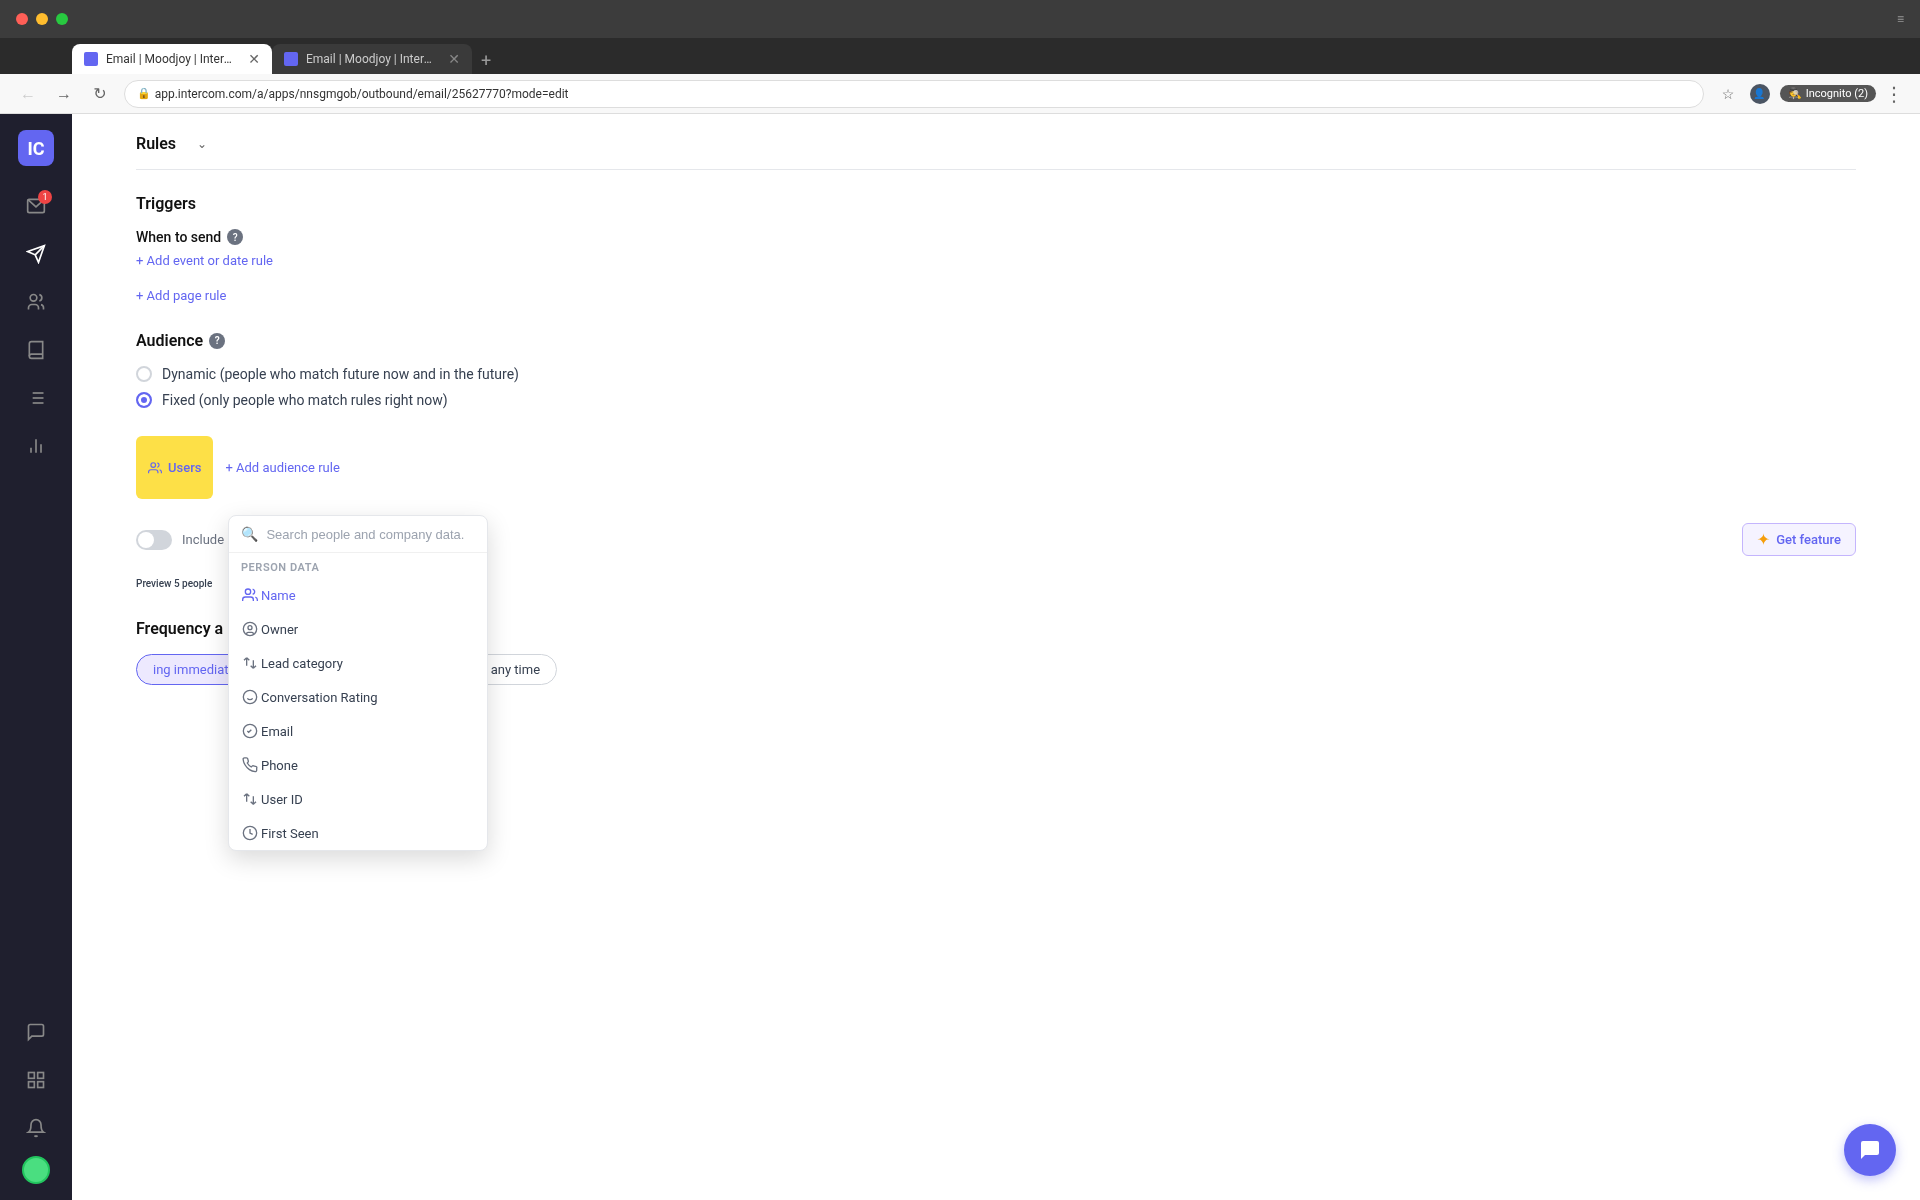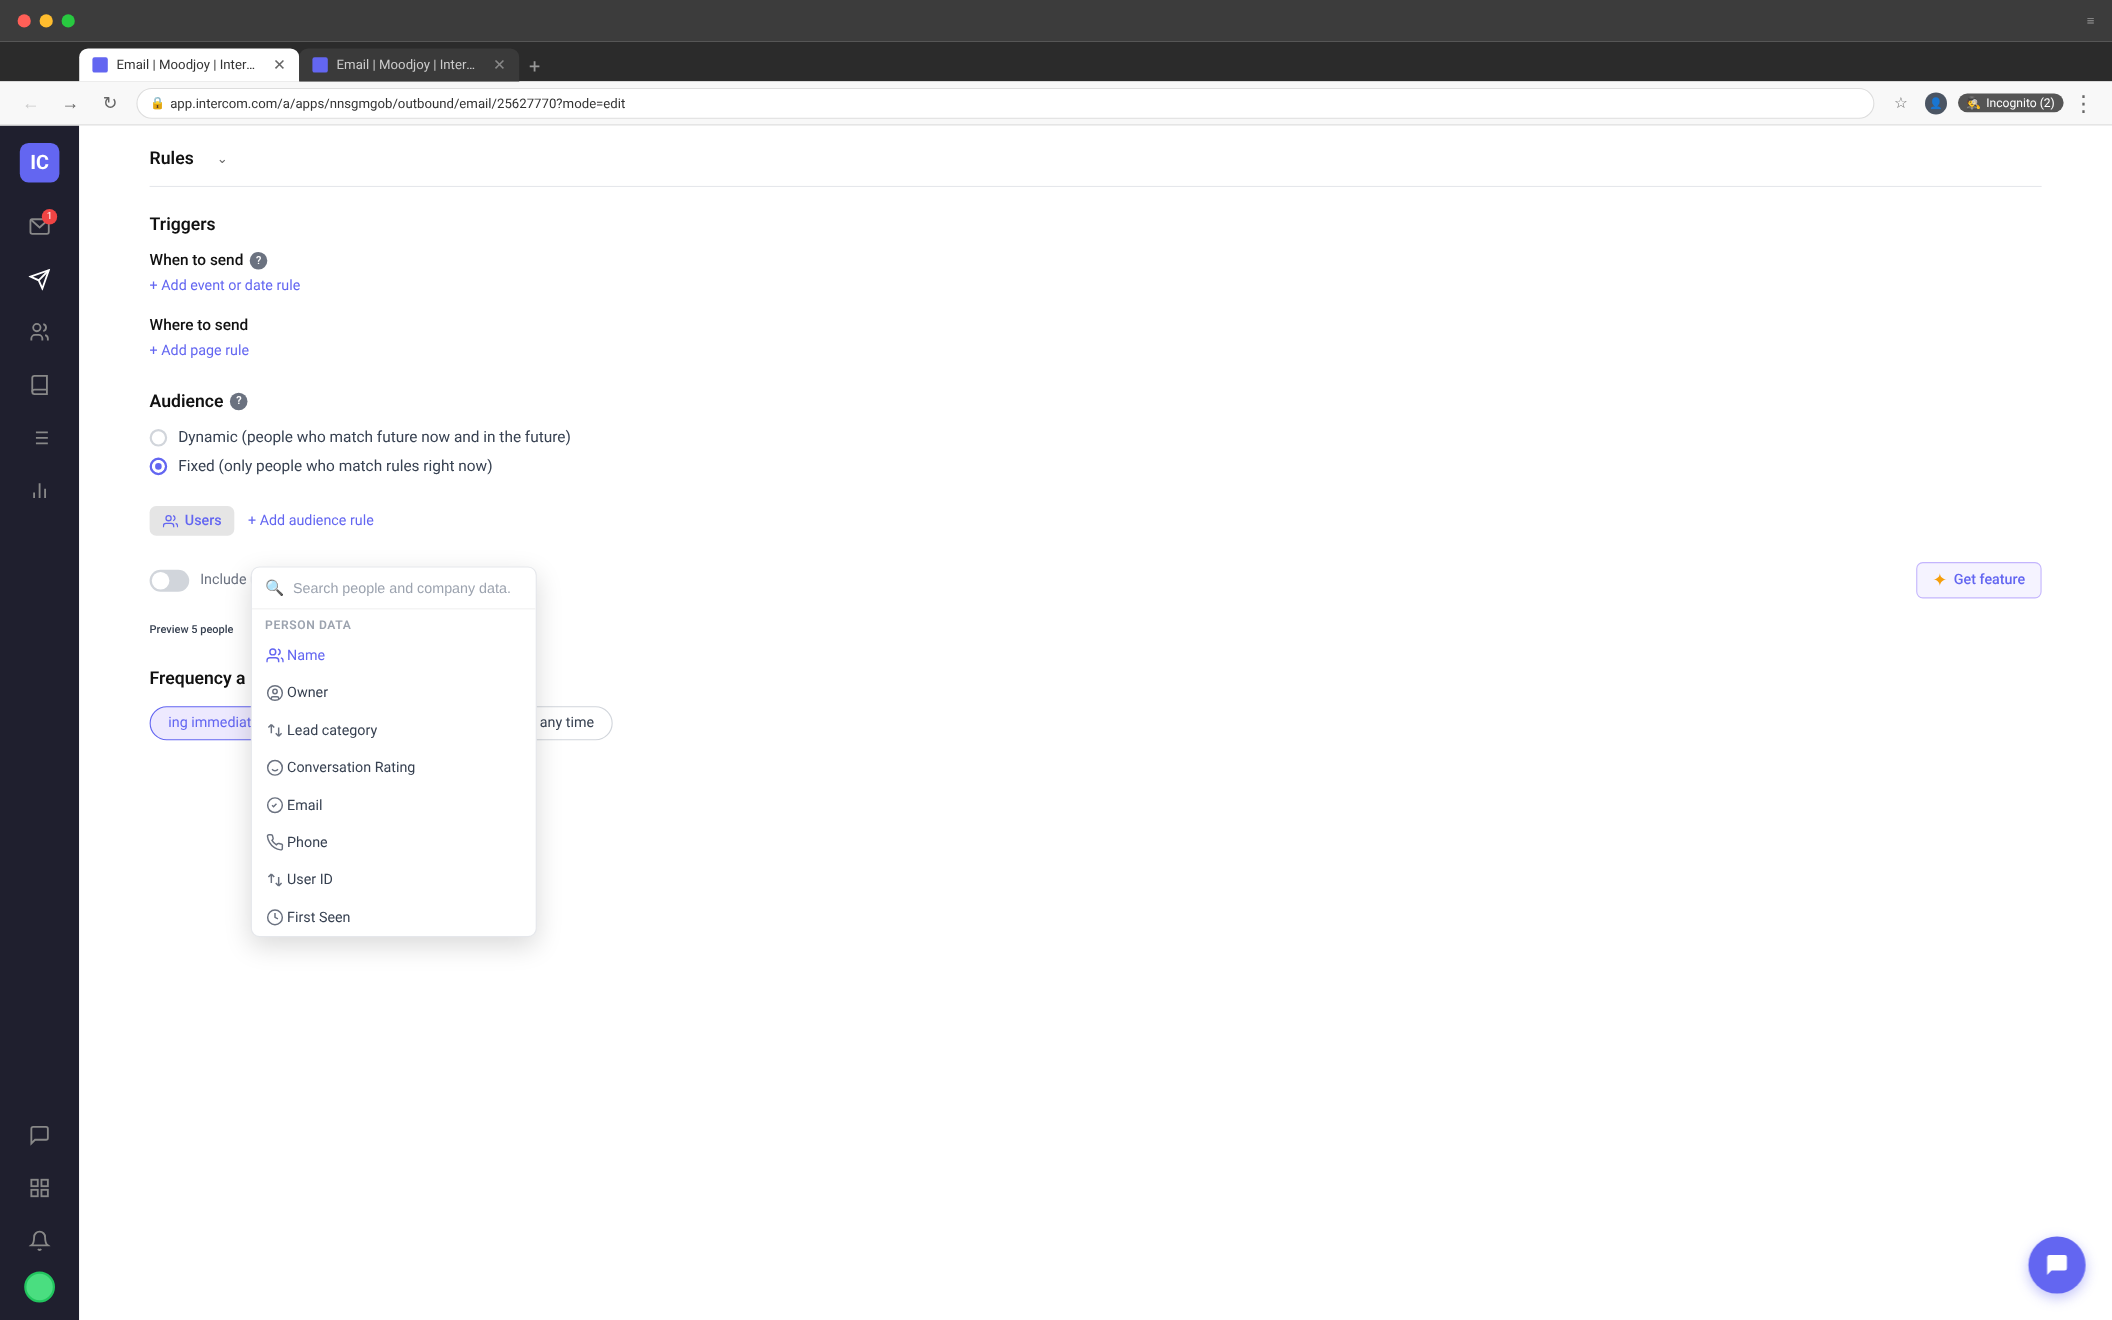--- a/index.html
+++ b/index.html
@@ -54,21 +54,21 @@
     .section-subtitle { font-size: 14px; font-weight: 500; color: #111; margin-bottom: 8px; display: flex; align-items: center; gap: 6px; }
     .help-icon { width: 16px; height: 16px; border-radius: 50%; background: #6b7280; color: #fff; display: flex; align-items: center; justify-content: center; font-size: 10px; cursor: pointer; }
     .add-rule-link { color: #6366f1; font-size: 13px; cursor: pointer; display: flex; align-items: center; gap: 4px; }
 
     .radio-group { display: flex; flex-direction: column; gap: 10px; margin-bottom: 20px; }
     .radio-item { display: flex; align-items: center; gap: 10px; font-size: 14px; color: #374151; cursor: pointer; }
     .radio-dot { width: 16px; height: 16px; border-radius: 50%; border: 2px solid #d1d5db; background: #fff; flex-shrink: 0; }
     .radio-dot.checked { border-color: #6366f1; background: #6366f1; box-shadow: inset 0 0 0 3px #fff; }
 
     .audience-bar { display: flex; align-items: center; gap: 12px; padding: 8px 0; margin-bottom: 8px; }
-    .users-btn { display: flex; align-items: center; gap: 6px; background: #e5e5e5; color: #6366f1; padding: 6px 12px; border-radius: 6px; font-size: 13px; font-weight: 500; cursor: pointer; }
+    .users-btn { display: flex; align-items: center; gap: 6px; background: #fde047; color: #6366f1; padding: 24px 12px; border-radius: 6px; font-size: 13px; font-weight: 500; cursor: pointer; }
     .add-audience-btn { color: #6366f1; font-size: 13px; cursor: pointer; display: flex; align-items: center; gap: 4px; }
 
     .include-row { display: flex; align-items: center; gap: 10px; padding: 8px 0; }
     .toggle { width: 36px; height: 20px; background: #d1d5db; border-radius: 10px; position: relative; cursor: pointer; }
     .toggle-knob { width: 16px; height: 16px; background: #fff; border-radius: 50%; position: absolute; top: 2px; left: 2px; transition: left 0.2s; }
     .include-text { font-size: 13px; color: #6b7280; }
     .get-feature-btn { margin-left: auto; display: flex; align-items: center; gap: 6px; background: #f5f3ff; color: #6366f1; border: 1px solid #c4b5fd; padding: 6px 14px; border-radius: 6px; font-size: 13px; cursor: pointer; font-weight: 500; }
 
     .preview-text { font-size: 10px; color: #374151; font-weight: 500; }
 
@@ -226,23 +226,20 @@
       <div class="section-title">Triggers</div>
       <div class="section-subtitle">
         <span>When to send</span>
         <div class="help-icon">?</div>
       </div>
       <div class="add-rule-link">
         <span>+ Add event or date rule</span>
       </div>
 
       <div style="margin-top:20px;">
-        <div class="section-subtitle">
-          <span>Where to send</span>
-        </div>
         <div class="add-rule-link">
           <span>+ Add page rule</span>
         </div>
       </div>
     </div>
 
     <div class="section">
       <div class="section-title" style="display:flex;align-items:center;gap:6px;">
         <span>Audience</span>
         <div class="help-icon">?</div>

